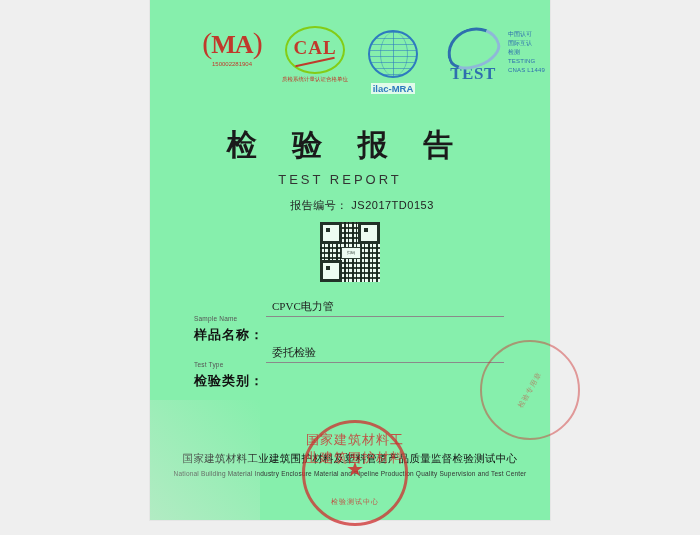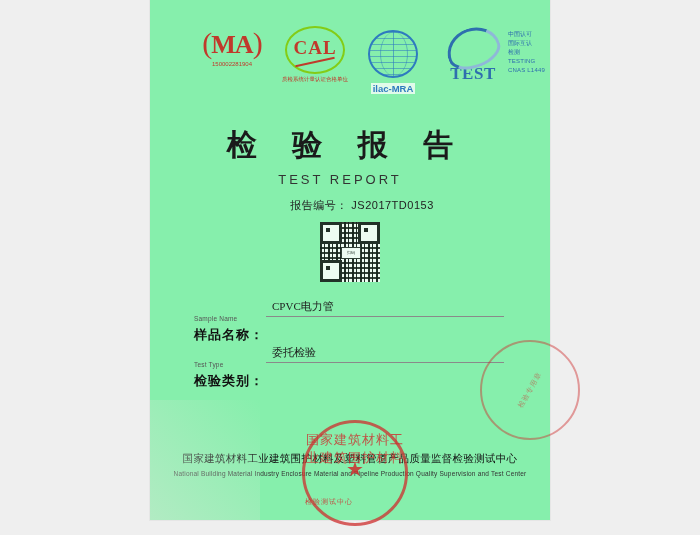--- a/index.html
+++ b/index.html
@@ -332,21 +332,21 @@
     width: 100%;
     text-align: center;
     font-size: 13px;
     letter-spacing: 1px;
     font-family: "Liberation Serif", serif;
   }
   .stamp-main .arc-bottom {
     position: absolute;
     left: 0; bottom: 16px;
     width: 100%;
-    text-align: left;
+    text-align: center;
     font-size: 7px;
     letter-spacing: 1px;
     font-family: "Liberation Serif", serif;
   }
   .stamp-side {
     left: 330px; top: 340px;
     width: 96px; height: 96px;
     opacity: 0.6;
   }
   .stamp-side .txt {

